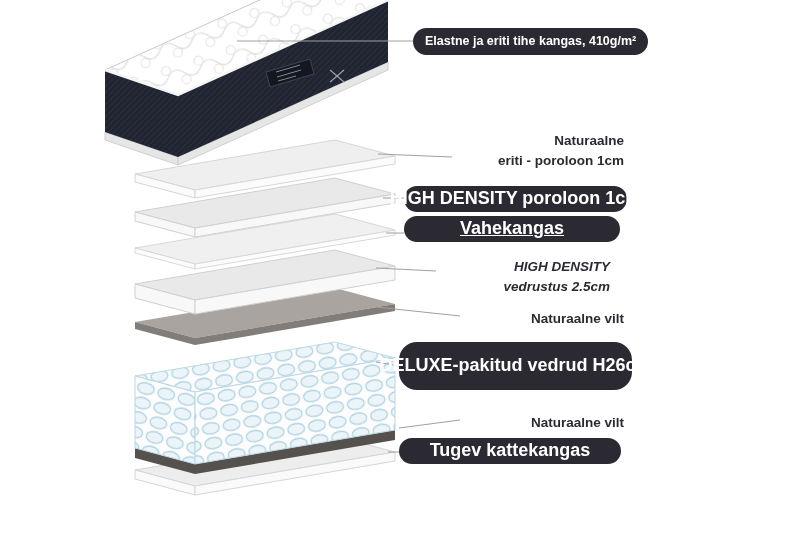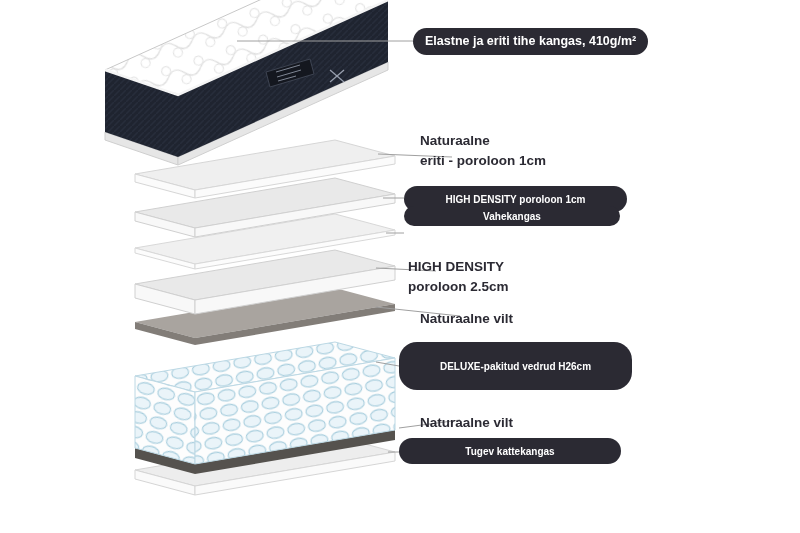--- a/index.html
+++ b/index.html
@@ -2,27 +2,27 @@
 <html><head>
 <meta charset="utf-8">
 <style>
   html,body{margin:0;padding:0;background:#fff;}
   .stage{
     position:relative;width:800px;height:533px;background:#ffffff;overflow:hidden;
     font-family:"Liberation Sans",sans-serif;
   }
   .stage svg{position:absolute;left:0;top:0;pointer-events:none;}
   .pill{
-    position:absolute;background:#2b2a33;color:#ffffff;font-weight:bold;font-size:10px;
+    position:absolute;background:#2b2a33;color:#ffffff;font-weight:bold;font-size:18px;
     text-align:center;border-radius:14px;box-sizing:border-box;padding:5px 12px;
     display:flex;flex-direction:column;align-items:center;justify-content:center;
     white-space:nowrap;line-height:1.3;
   }
   .plain{
-    position:absolute;color:#2b2a33;font-size:13.5px;font-weight:600;text-align:left;
+    position:absolute;color:#2b2a33;font-size:13.5px;font-weight:600;text-align:right;
     line-height:1.45;
   }
   .pill span,.plain span{display:block;}
 </style>
 </head>
 <body>
 
 <div class="stage">
 
   <svg width="800" height="533" viewBox="0 0 800 533">
@@ -134,27 +134,27 @@
 
   <div class="plain" style="left:420px;top:131px;width:204px;">
     <span>Naturaalne</span>
     <span>eriti - poroloon 1cm</span>
   </div>
 
   <div class="pill" style="left:404px;top:186px;width:223px;height:26px;">
     <span>HIGH DENSITY poroloon 1cm</span>
   </div>
 
-  <div class="pill" style="left:404px;top:206px;width:216px;height:20px;">
+  <div class="pill" style="left:404px;top:216px;width:216px;height:26px;text-decoration:underline;">
     <span>Vahekangas</span>
   </div>
 
-  <div class="plain" style="left:408px;top:257px;width:190px;">
+  <div class="plain" style="left:420px;top:257px;width:190px;font-style:italic;">
     <span>HIGH DENSITY</span>
-    <span>poroloon 2.5cm</span>
+    <span>vedrustus 2.5cm</span>
   </div>
 
   <div class="plain" style="left:420px;top:309px;width:204px;">
     <span>Naturaalne vilt</span>
   </div>
 
   <div class="pill" style="left:399px;top:342px;width:233px;height:48px;border-radius:18px;gap:20px;">
     <span>DELUXE-pakitud vedrud H26cm</span>
   </div>
 

